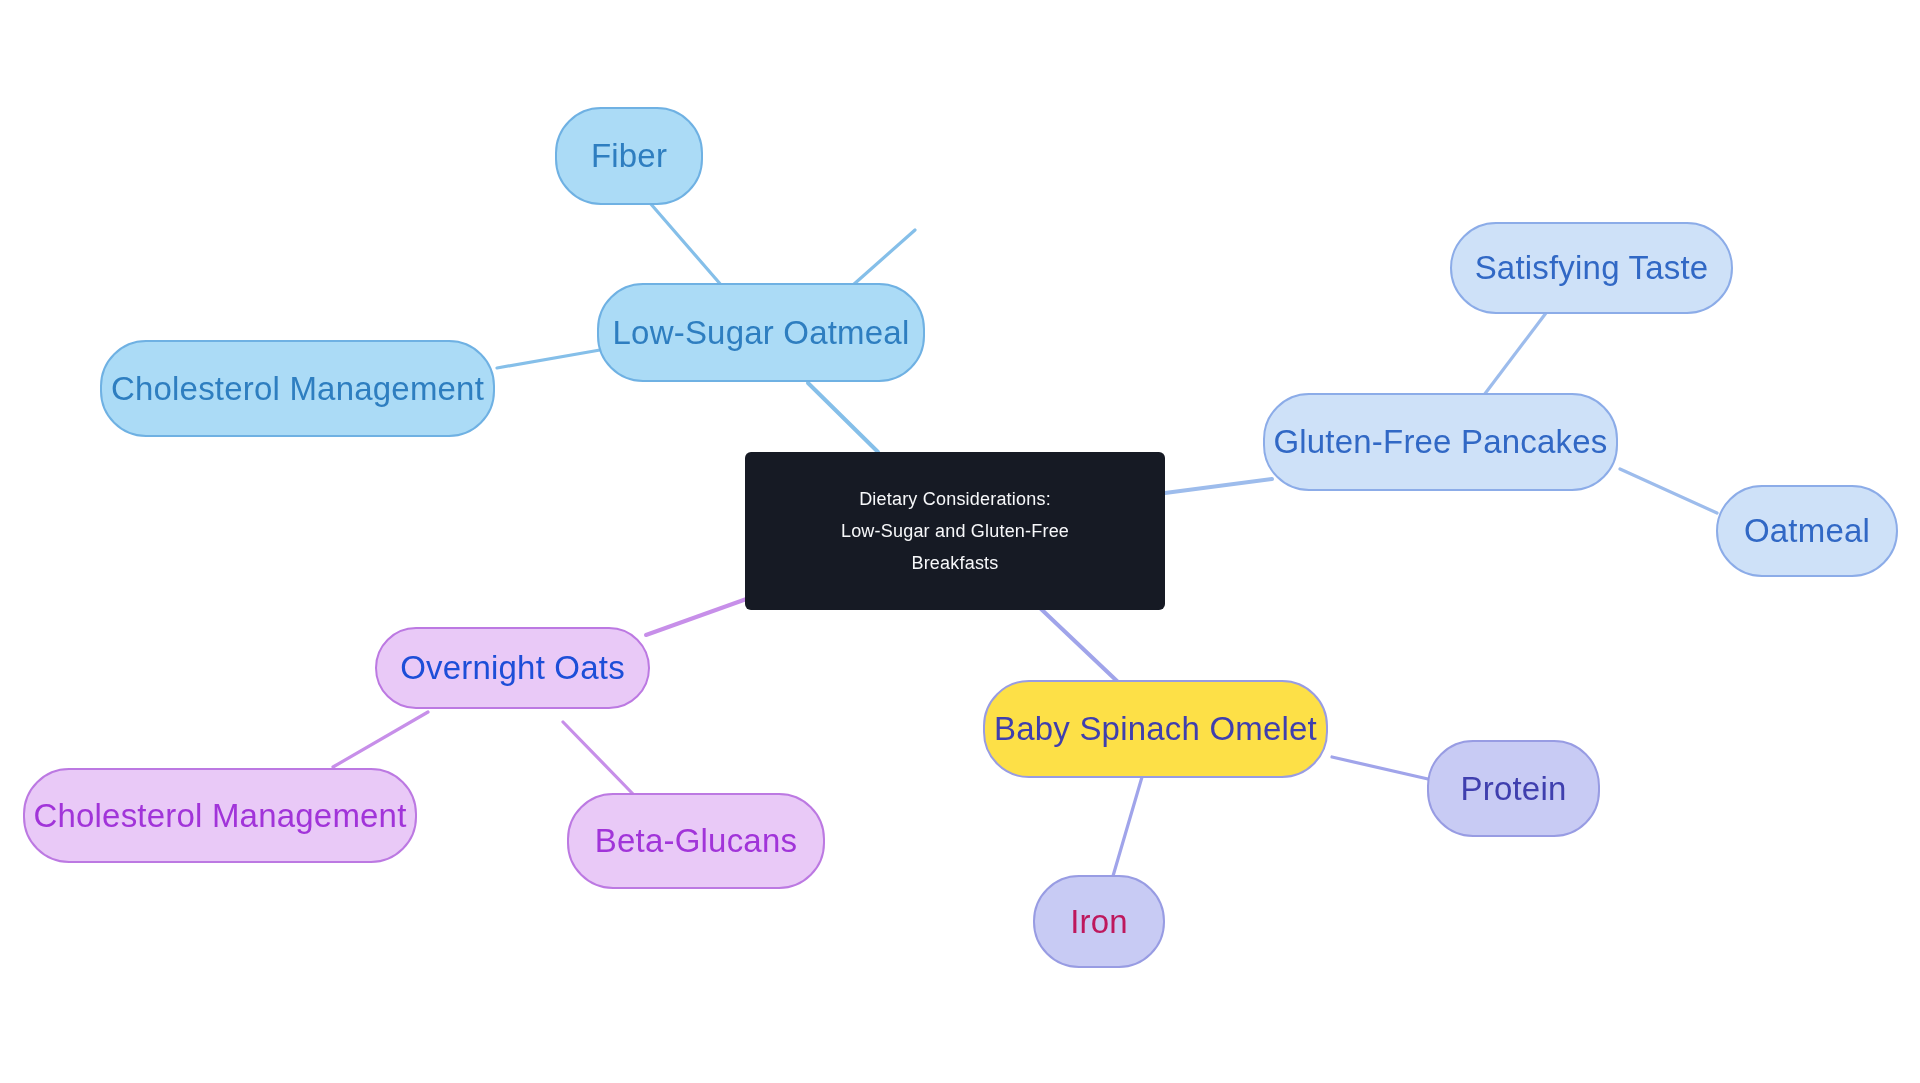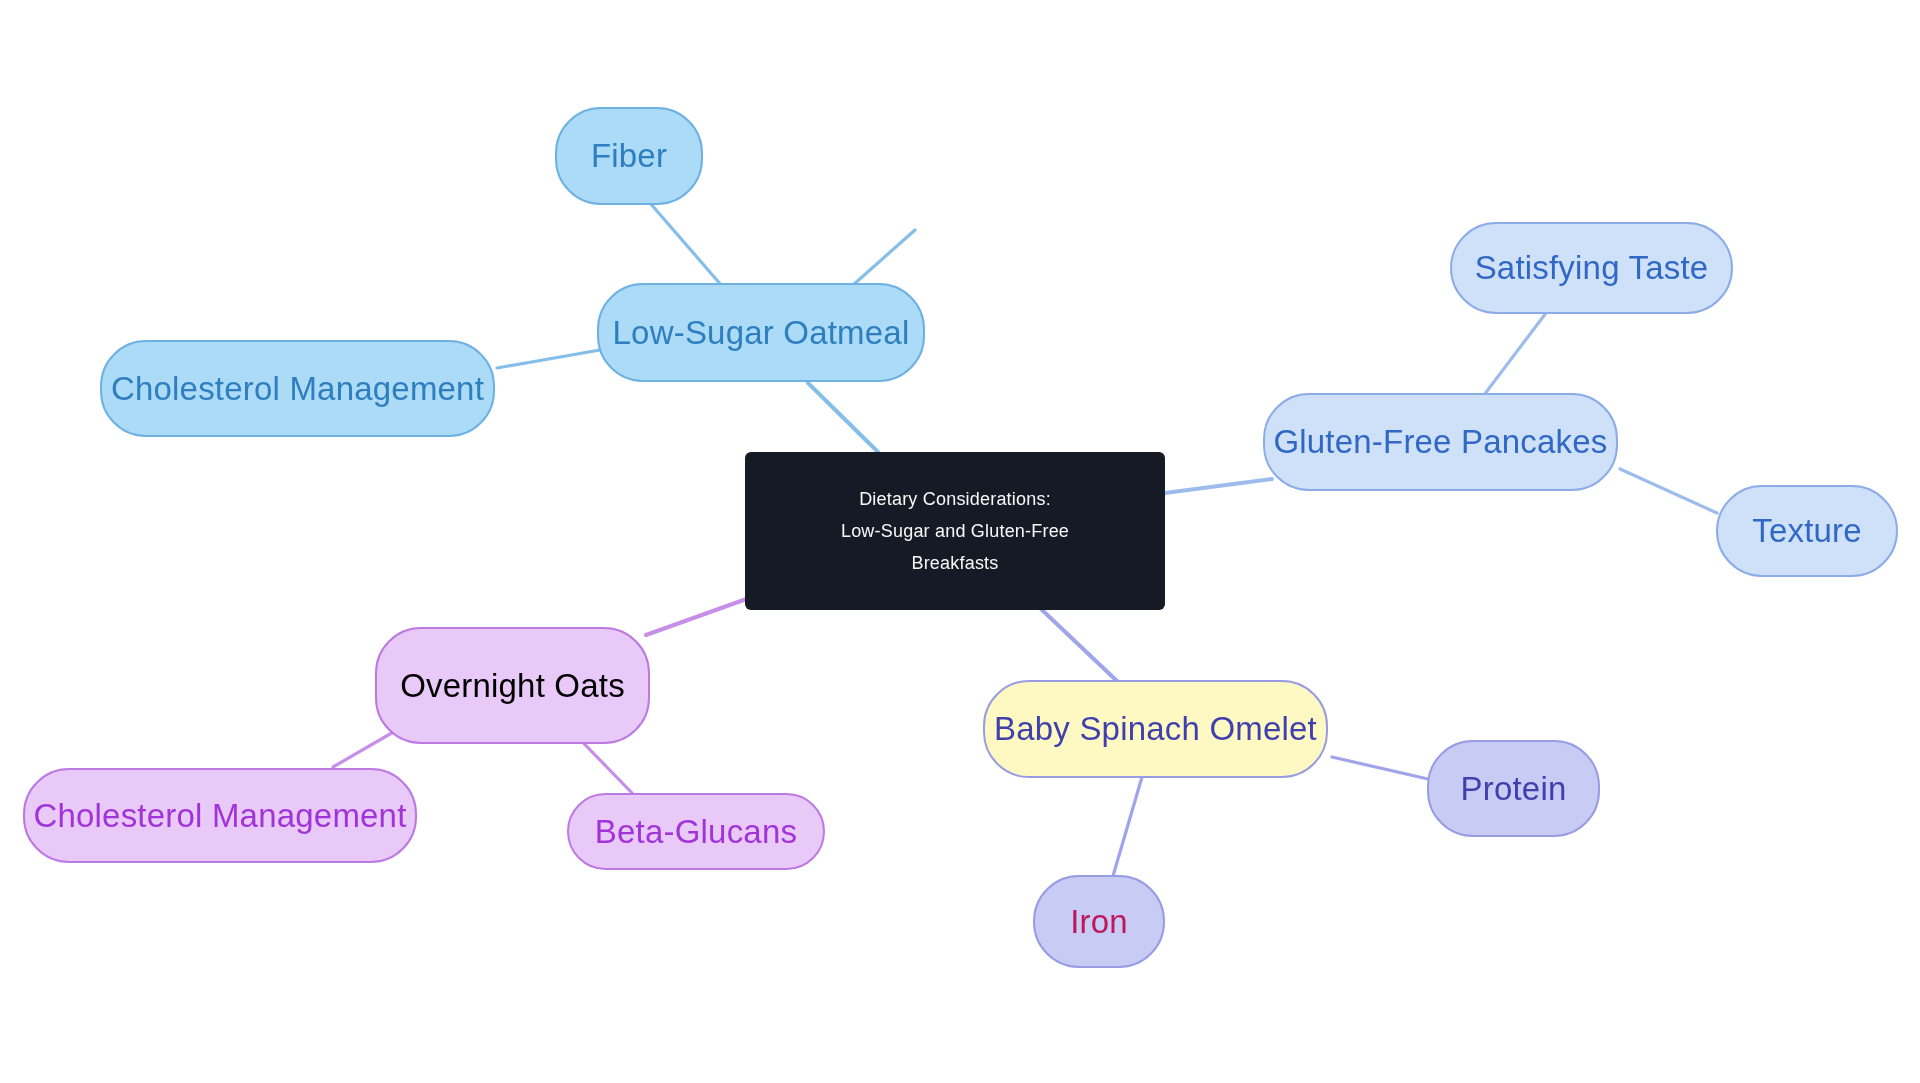--- a/index.html
+++ b/index.html
@@ -74,23 +74,23 @@
   <div class="node root" style="left: 745px; top: 452px; width: 420px; height: 158px; background-color: rgb(22, 26, 36); color: rgb(247, 248, 250);">Dietary Considerations:
 Low-Sugar and Gluten-Free
 Breakfasts</div>
 
   <div class="node" style="left: 597px; top: 283px; width: 328px; height: 99px; background-color: rgb(171, 219, 246); border-color: rgb(111, 177, 227); color: rgb(46, 126, 192);">Low-Sugar Oatmeal</div>
   <div class="node" style="left: 555px; top: 107px; width: 148px; height: 98px; background-color: rgb(171, 219, 246); border-color: rgb(111, 177, 227); color: rgb(46, 126, 192);">Fiber</div>
   <div class="node" style="left: 100px; top: 340px; width: 395px; height: 97px; background-color: rgb(171, 219, 246); border-color: rgb(111, 177, 227); color: rgb(46, 126, 192);">Cholesterol Management</div>
 
   <div class="node" style="left: 1263px; top: 393px; width: 355px; height: 98px; background-color: rgb(206, 225, 248); border-color: rgb(140, 172, 232); color: rgb(49, 104, 197);">Gluten-Free Pancakes</div>
   <div class="node" style="left: 1450px; top: 222px; width: 283px; height: 92px; background-color: rgb(206, 225, 248); border-color: rgb(140, 172, 232); color: rgb(49, 104, 197);">Satisfying Taste</div>
-  <div class="node" style="left: 1716px; top: 485px; width: 182px; height: 92px; background-color: rgb(206, 225, 248); border-color: rgb(140, 172, 232); color: rgb(49, 104, 197);">Texture</div>
+  <div class="node" style="left: 1716px; top: 485px; width: 182px; height: 92px; background-color: rgb(206, 225, 248); border-color: rgb(140, 172, 232); color: rgb(49, 104, 197);">Oatmeal</div>
 
-  <div class="node" style="left: 375px; top: 627px; width: 275px; height: 117px; background-color: rgb(233, 201, 247); border-color: rgb(188, 121, 226); color: #000000; text-align: right;">Overnight Oats</div>
+  <div class="node" style="left: 375px; top: 627px; width: 275px; height: 82px; background-color: rgb(233, 201, 247); border-color: rgb(188, 121, 226); color: #1d4ed8; text-align: right;">Overnight Oats</div>
   <div class="node" style="left: 23px; top: 768px; width: 394px; height: 95px; background-color: rgb(233, 201, 247); border-color: rgb(188, 121, 226); color: rgb(161, 52, 217);">Cholesterol Management</div>
-  <div class="node" style="left: 567px; top: 793px; width: 258px; height: 77px; background-color: rgb(233, 201, 247); border-color: rgb(188, 121, 226); color: rgb(161, 52, 217);">Beta-Glucans</div>
+  <div class="node" style="left: 567px; top: 793px; width: 258px; height: 96px; background-color: rgb(233, 201, 247); border-color: rgb(188, 121, 226); color: rgb(161, 52, 217);">Beta-Glucans</div>
 
-  <div class="node" style="left: 983px; top: 680px; width: 345px; height: 98px; background-color: #fef9c3; border-color: rgb(152, 156, 227); color: rgb(63, 63, 174);">Baby Spinach Omelet</div>
+  <div class="node" style="left: 983px; top: 680px; width: 345px; height: 98px; background-color: #fde047; border-color: rgb(152, 156, 227); color: rgb(63, 63, 174);">Baby Spinach Omelet</div>
   <div class="node" style="left: 1427px; top: 740px; width: 173px; height: 97px; background-color: rgb(200, 203, 244); border-color: rgb(152, 156, 227); color: rgb(63, 63, 174);">Protein</div>
   <div class="node" style="left: 1033px; top: 875px; width: 132px; height: 93px; background-color: rgb(200, 203, 244); border-color: rgb(152, 156, 227); color: #be185d;">Iron</div>
 
 </div>
 
 </body></html>

